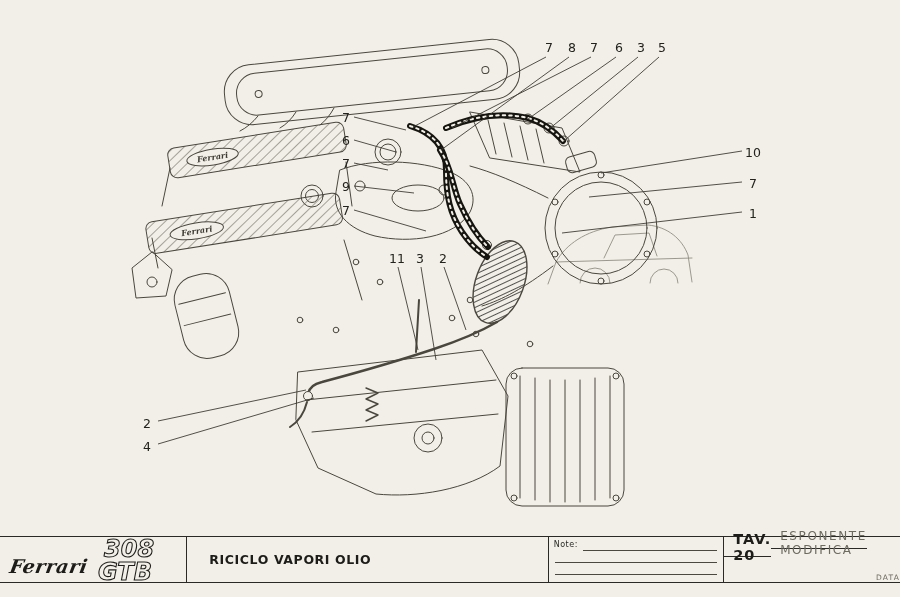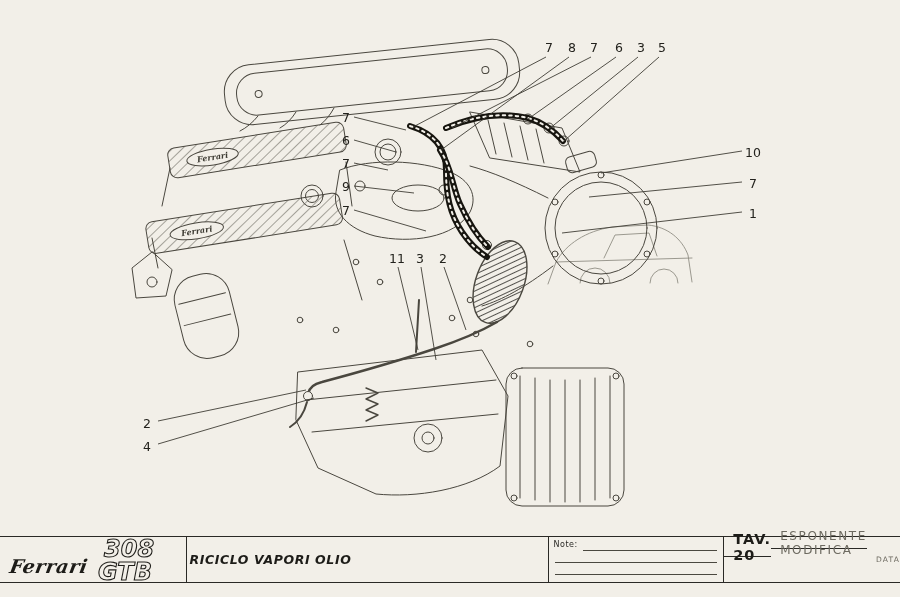--- a/index.html
+++ b/index.html
@@ -17,33 +17,33 @@
 
   .titleblock { position:absolute; left:0; top:536px; width:900px; height:47px;
     border-top:1.6px solid #2a2925; border-bottom:1.6px solid #2a2925;
     display:flex; color:#1d1c18; background:#f2efe8; }
   .cell { position:relative; height:100%; }
   .logo-cell { width:190px; display:flex; align-items:flex-end; }
   .ferrari-script { font-family:"DejaVu Serif", serif; font-style:italic; font-weight:bold;
     font-size:19px; transform:skewX(-10deg); margin:0 0 5px 10px; letter-spacing:0.5px; }
   .model-logo { margin-left:8px; display:block; }
   .title-cell { width:368px; border-left:1.6px solid #2a2925; display:flex; align-items:center;
-    padding-left:2px; font-weight:bold; font-size:12.5px; letter-spacing:0.6px;font-style:italic; }
+    padding-left:22px; font-weight:bold; font-size:12.5px; letter-spacing:0.6px; }
   .note-cell { width:179px; border-left:1.6px solid #2a2925; font-size:8px; }
   .note-label { position:absolute; top:3px; left:5px; letter-spacing:0.5px; color:#2a2925; }
   .note-line { position:absolute; height:0; border-bottom:0.9px solid #4a483f; left:6px; right:6px; }
   .note-line.l1 { top:13px; left:34px; }
   .note-line.l2 { top:25px; }
   .note-line.l3 { top:37px; }
   .tav-cell { flex:1; border-left:1.6px solid #2a2925; display:flex; flex-direction:row; }
   .tav-row { height:20px; border-bottom:1px solid #2a2925; display:flex; align-items:center;
     padding-left:9px; font-weight:bold; font-size:14.5px; letter-spacing:1px; }
   .esp-row { height:12px; border-bottom:1px solid #2a2925; display:flex; align-items:center;
     padding-left:9px; font-size:12px; letter-spacing:1.6px; color:#6d6a60; }
-  .data-row { flex:1; display:flex; align-items:center; padding-left:9px; gap:4px; }
+  .data-row { flex:1; display:flex; align-items:flex-end; padding-left:9px; gap:4px; }
   .data-label { font-size:7.5px; letter-spacing:1.2px; color:#6d6a60; }
   .data-value { font-size:10.5px; font-weight:bold; letter-spacing:2px; }
 </style>
 </head>
 <body>
 
 <div class="page">
 
   <svg class="diagram" width="900" height="536" viewBox="0 0 900 536">
     <defs>

